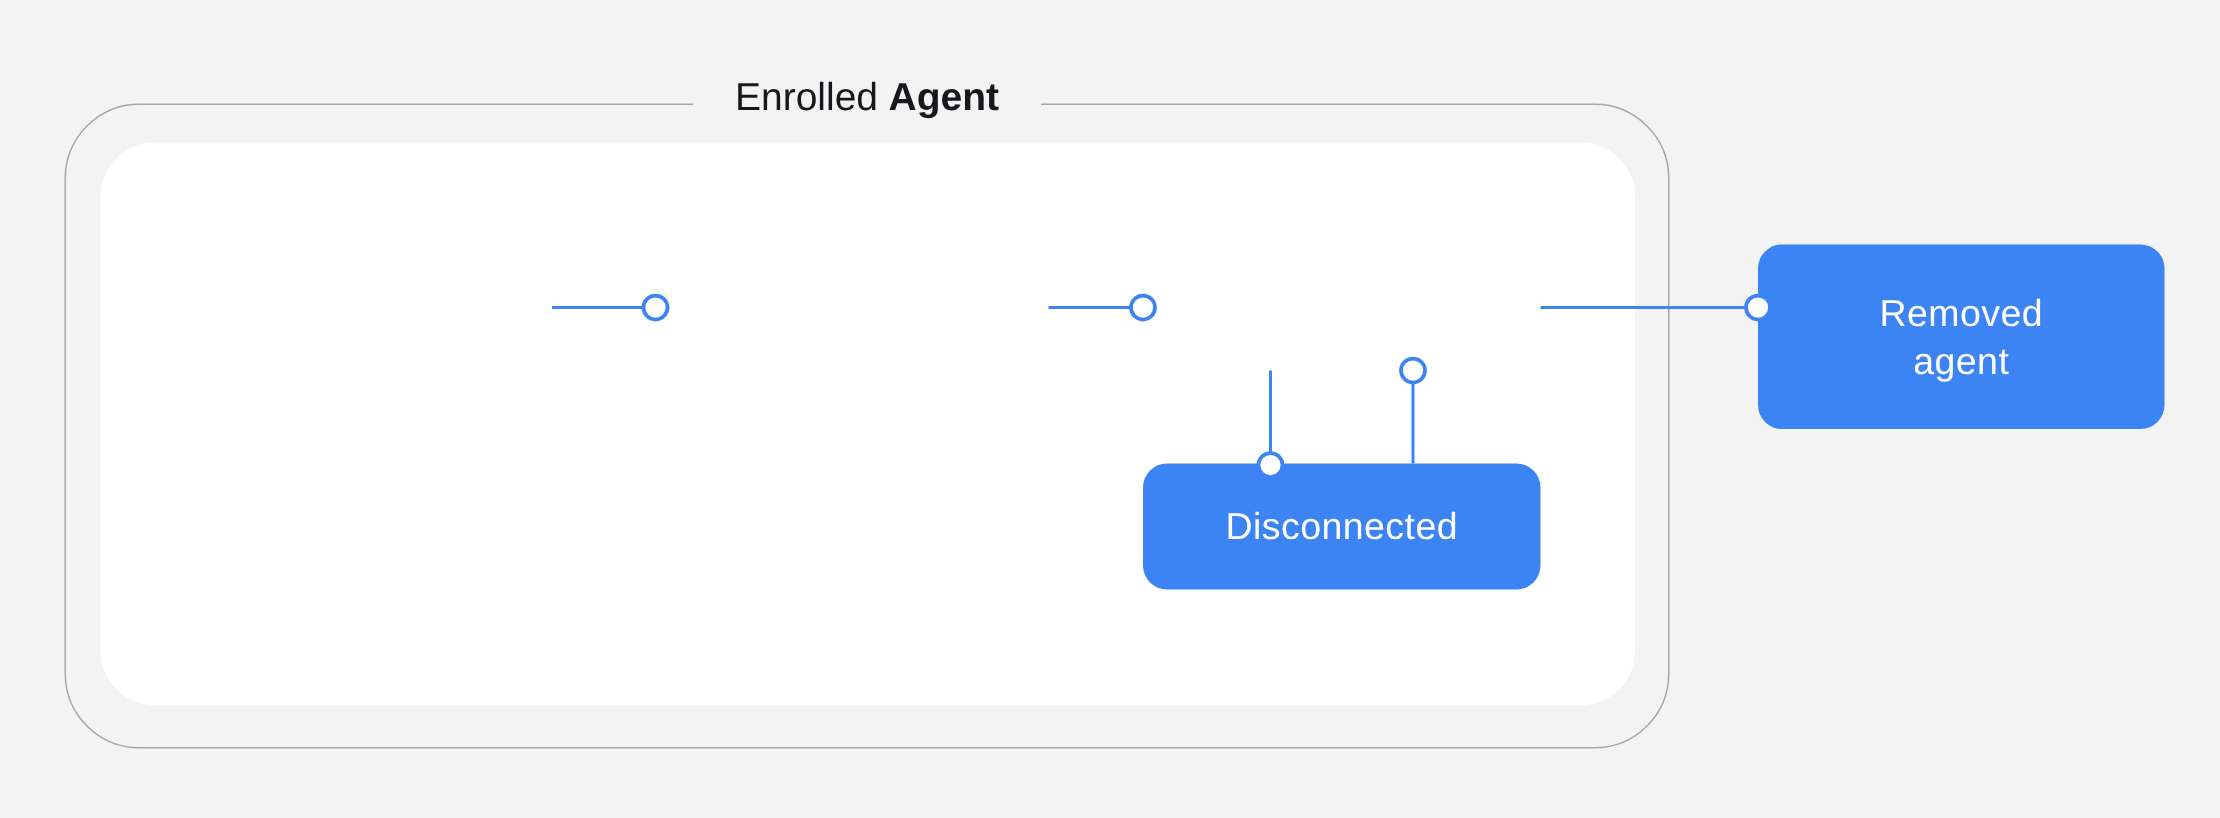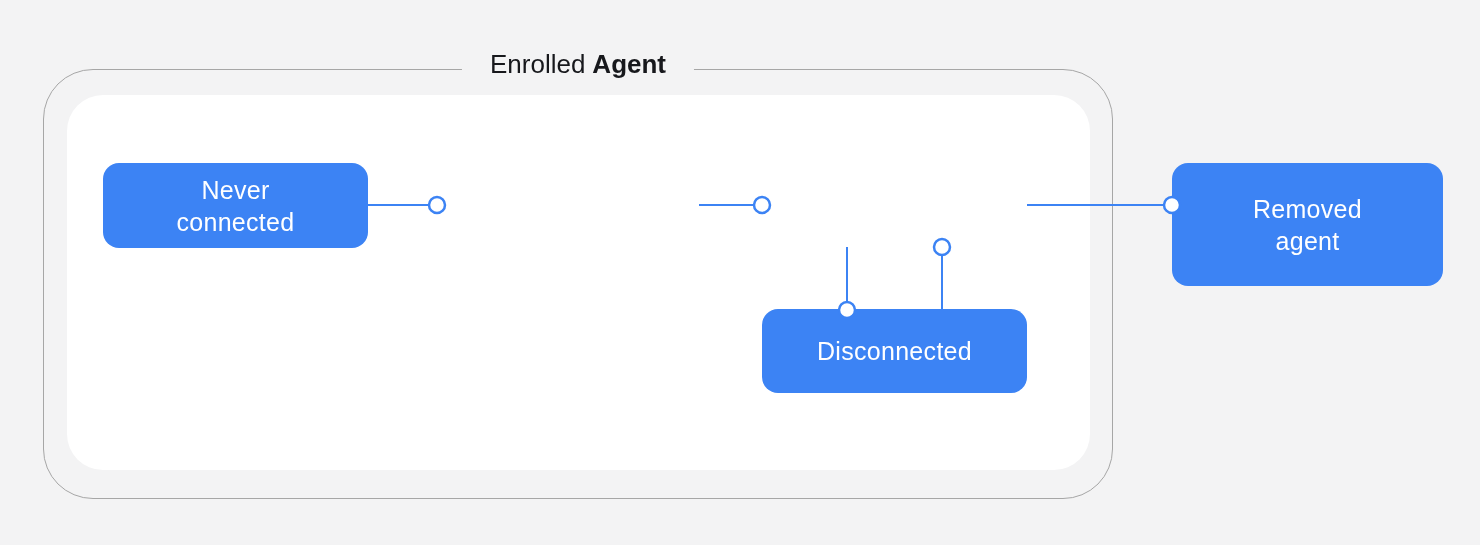--- a/index.html
+++ b/index.html
@@ -112,23 +112,20 @@
 <div class="canvas">
 
   <div class="group-border"></div>
 
   <div class="group-title">
     <span class="t-regular">Enrolled</span><span class="t-bold">Agent</span>
   </div>
 
   <div class="inner-panel"></div>
 
-  <div class="node node-never-connected">
-    <span class="label">Never connected</span>
-  </div>
 
 
 
   <div class="node node-disconnected">
     <span class="label">Disconnected</span>
   </div>
 
   <div class="node node-removed-agent">
     <span class="label">Removed agent</span>
   </div>

